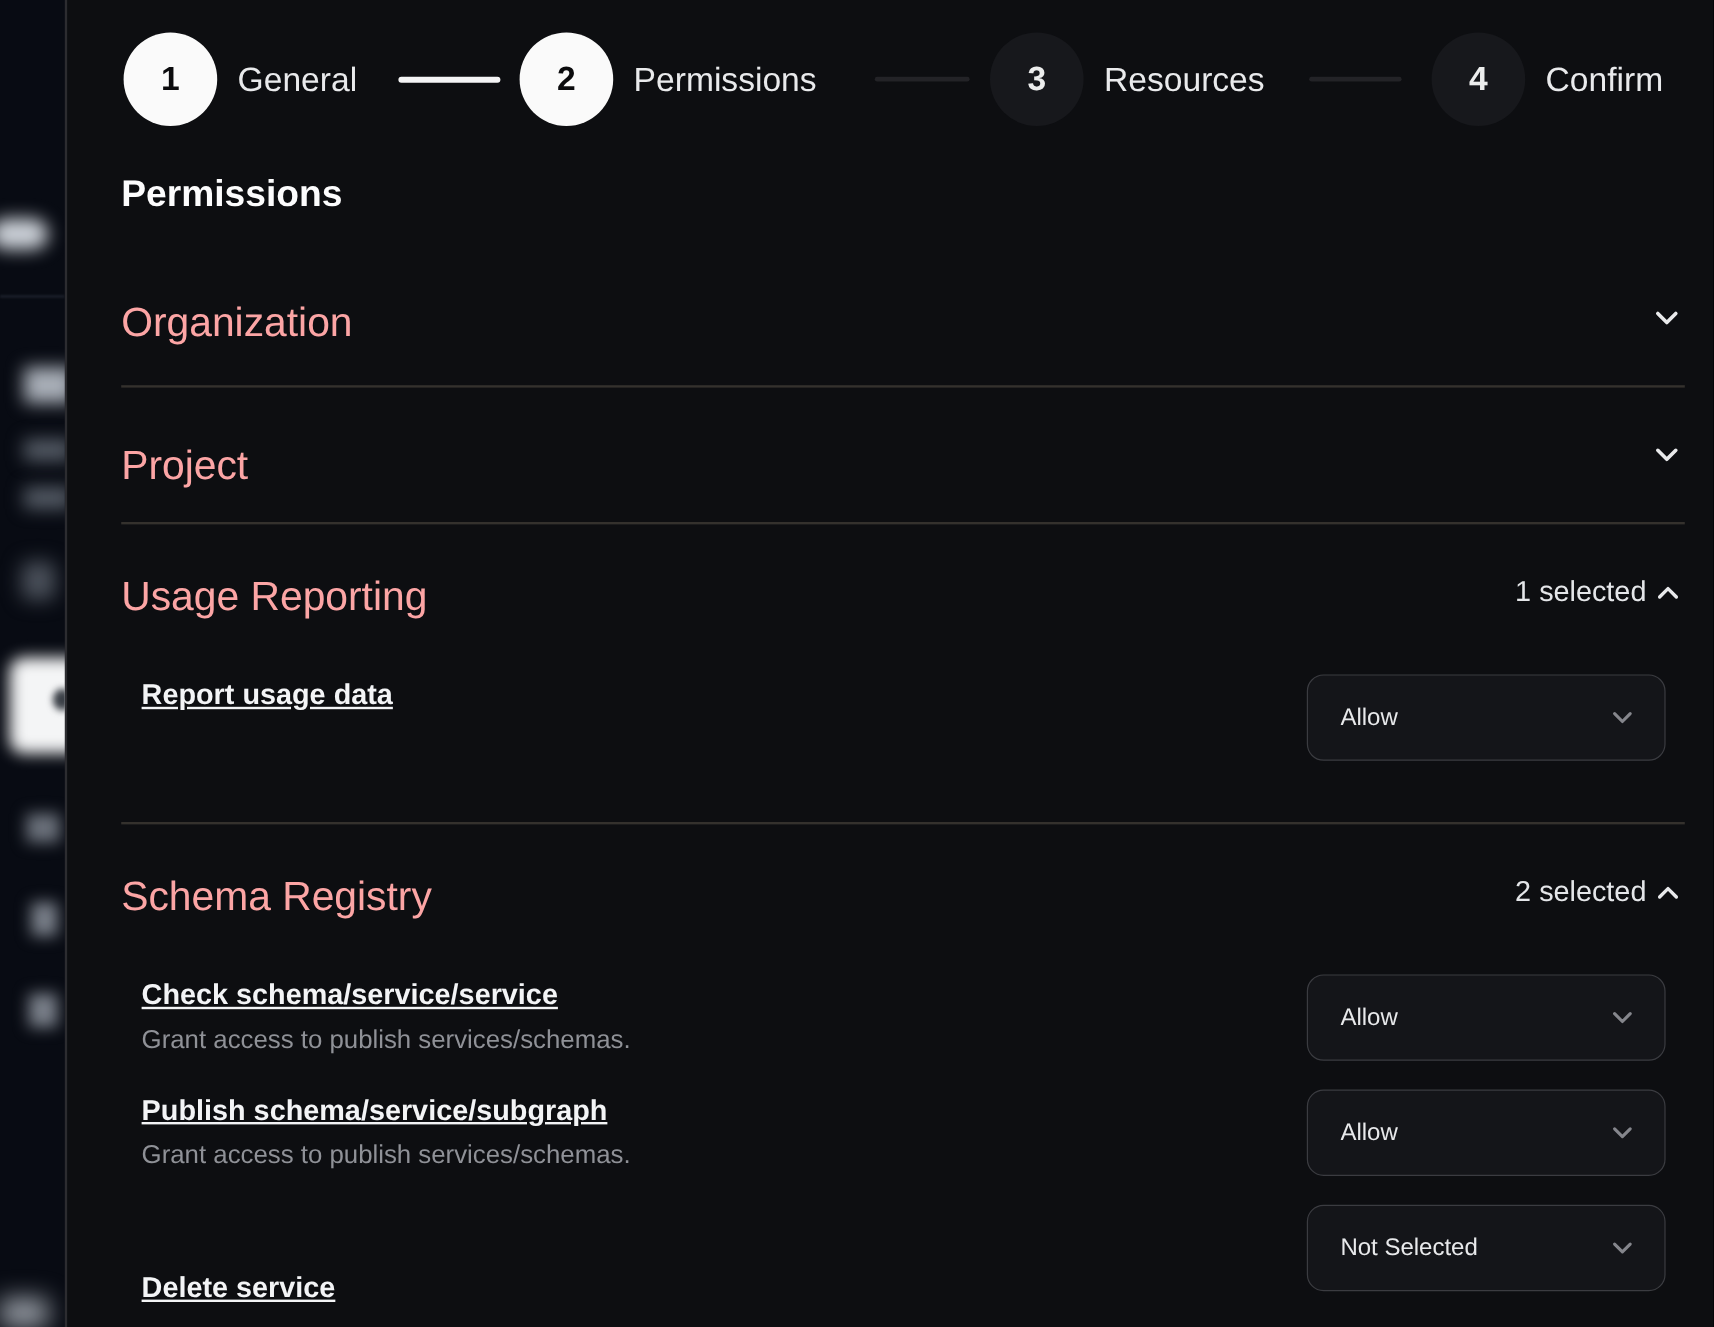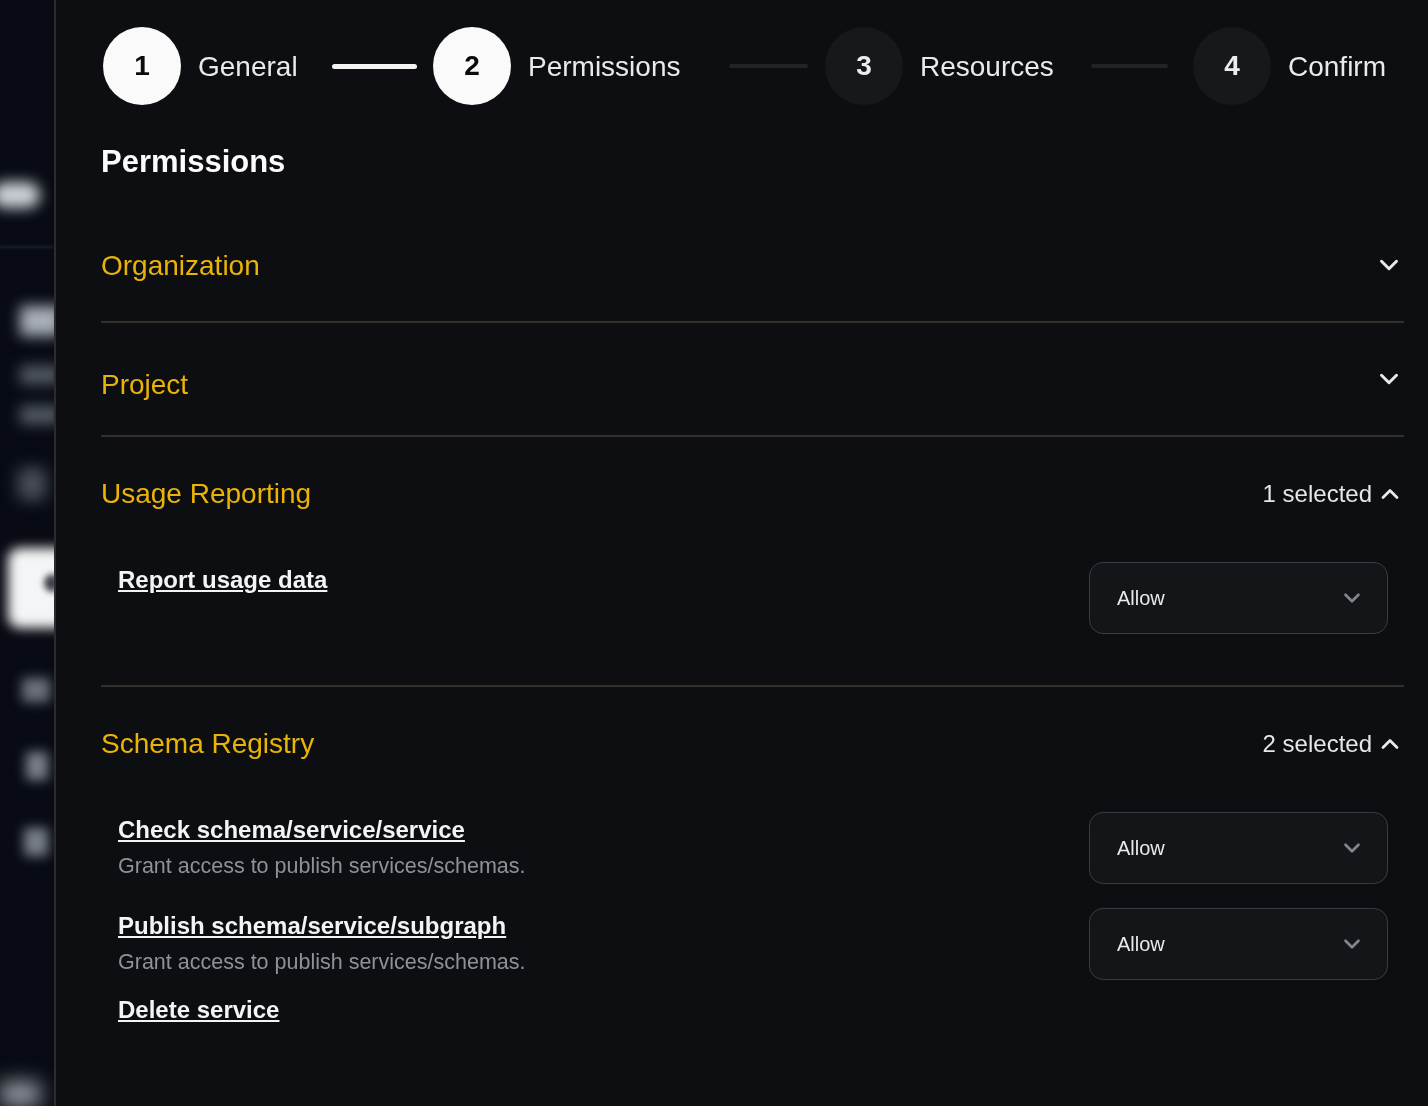--- a/index.html
+++ b/index.html
@@ -29,21 +29,21 @@
   }
   .connector{position:absolute;top:64px;border-radius:3px;}
   .connector.done{height:5px;background:#f4f4f5;}
   .connector.todo{height:4px;background:#232327;}
   
   .page-title{
     position:absolute;left:101px;top:144px;
     font-size:31px;font-weight:700;color:#fcfcfd;
   }
   .section-title{
-    position:absolute;left:101px;font-size:28px;font-weight:400;color:#eab308;
+    position:absolute;left:101px;font-size:34px;font-weight:400;color:#fca5a5;
   }
   .hdivider{position:absolute;left:101px;width:1303px;height:2px;background:#34312d;}
   .section-right{
     position:absolute;right:24px;display:flex;align-items:center;gap:4px;
     cursor:pointer;
   }
   .selected-count{font-size:24px;color:#e4e6e9;}
   .chev{display:block;}
   
   .item-title{
@@ -161,15 +161,21 @@
 
   <div class="item-title" style="top:912px">Publish schema/service/subgraph</div>
   <div class="item-desc" style="top:950px">Grant access to publish services/schemas.</div>
   <div class="select" style="top:908px">
     <span class="select-value">Allow</span>
     <svg class="chev" width="26" height="26" viewBox="0 0 24 24" fill="none" stroke="#85868c" stroke-width="2.4" stroke-linecap="round" stroke-linejoin="round">
         <path d="M6 9l6 6 6-6"></path>
       </svg>
   </div>
 
-  <div class="item-title" style="top:996px">Delete service</div>
+  <div class="item-title" style="top:1060px">Delete service</div>
+  <div class="select" style="top:1004px">
+    <span class="select-value">Not Selected</span>
+    <svg class="chev" width="26" height="26" viewBox="0 0 24 24" fill="none" stroke="#85868c" stroke-width="2.4" stroke-linecap="round" stroke-linejoin="round">
+        <path d="M6 9l6 6 6-6"></path>
+      </svg>
+  </div>
 
 </div>
 
 </body></html>

